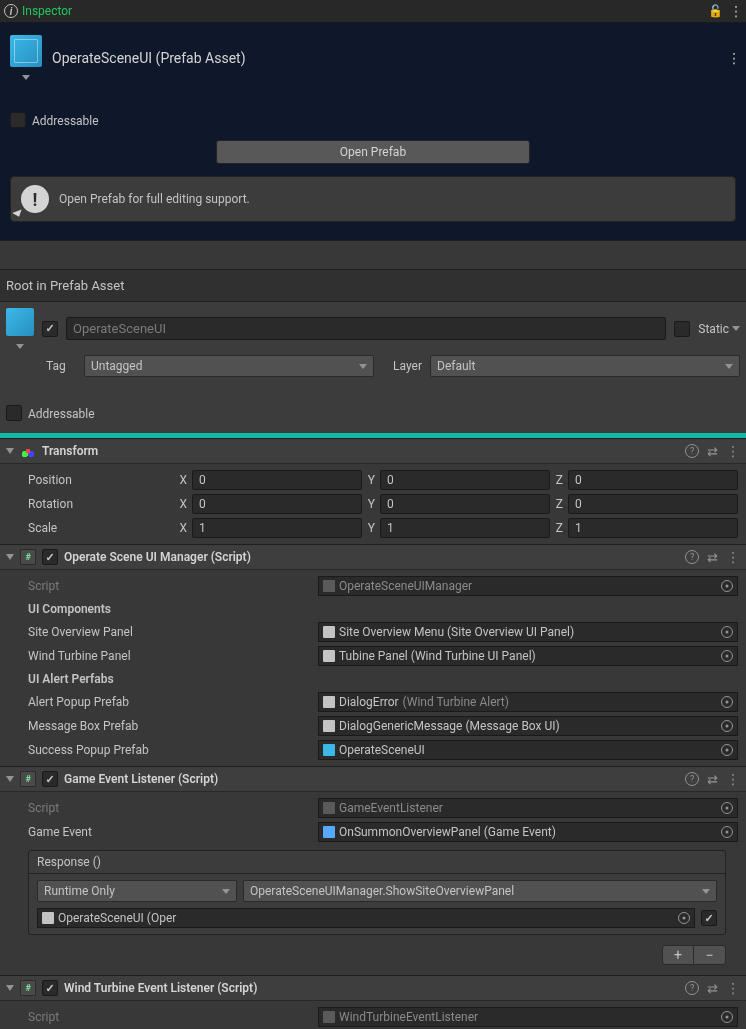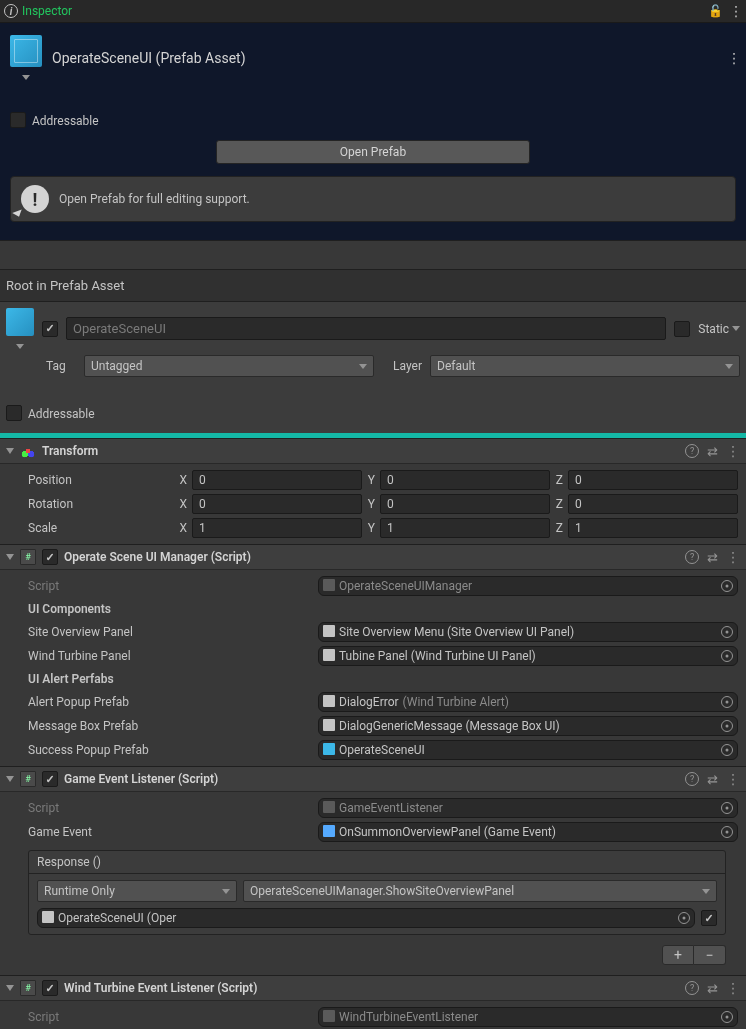--- a/index.html
+++ b/index.html
@@ -58,21 +58,21 @@
 
 .component-body { background: #383838; padding: 4px 0; }
 .prop-row { display: flex; align-items: center; padding: 2px 8px; min-height: 22px; }
 .prop-label { width: 310px; font-size: 12px; color: #c4c4c4; padding-left: 20px; }
 .prop-label.dim { color: #7a7a7a; }
 .prop-label.bold { font-weight: 600; }
 .prop-fields { flex: 1; display: flex; align-items: center; gap: 2px; }
 .axis-label { width: 14px; text-align: right; font-size: 12px; color: #c4c4c4; padding-right: 3px; }
 .num-input { flex: 1; background: #2a2a2a; border: 1px solid #1a1a1a; border-radius: 2px; padding: 2px 6px; color: #c4c4c4; font-size: 12px; }
 
-.obj-field { flex: 1; background: #2a2a2a; border: 1px solid #1a1a1a; border-radius: 6px; padding: 2px 4px; color: #c4c4c4; font-size: 12px; display: flex; align-items: flex-start; gap: 4px; position: relative; }
+.obj-field { flex: 1; background: #2a2a2a; border: 1px solid #1a1a1a; border-radius: 0; padding: 2px 4px; color: #c4c4c4; font-size: 12px; display: flex; align-items: center; gap: 4px; position: relative; }
 .obj-field .picker { position: absolute; right: 4px; top: 50%; transform: translateY(-50%); width: 12px; height: 12px; border: 1.2px solid #949494; border-radius: 50%; }
 .obj-field .picker::after { content:""; position:absolute; left:50%; top:50%; width:3px; height:3px; background:#949494; border-radius:50%; transform:translate(-50%,-50%); }
 .tiny-icon { width: 12px; height: 12px; background: #4a4a4a; border-radius: 1px; display:inline-block; }
 .tiny-icon.doc { background: #c4c4c4; }
 .tiny-icon.script { background: #5a5a5a; }
 .tiny-icon.prefab { background: #3cb8e8; }
 .dim-text { color: #8a8a8a; }
 
 .response-box { margin: 6px 20px 4px 28px; background: #3c3c3c; border: 1px solid #222; border-radius: 3px; padding: 0; }
 .response-header { padding: 4px 8px; font-size: 12px; color: #c4c4c4; border-bottom: 1px solid #222; }

